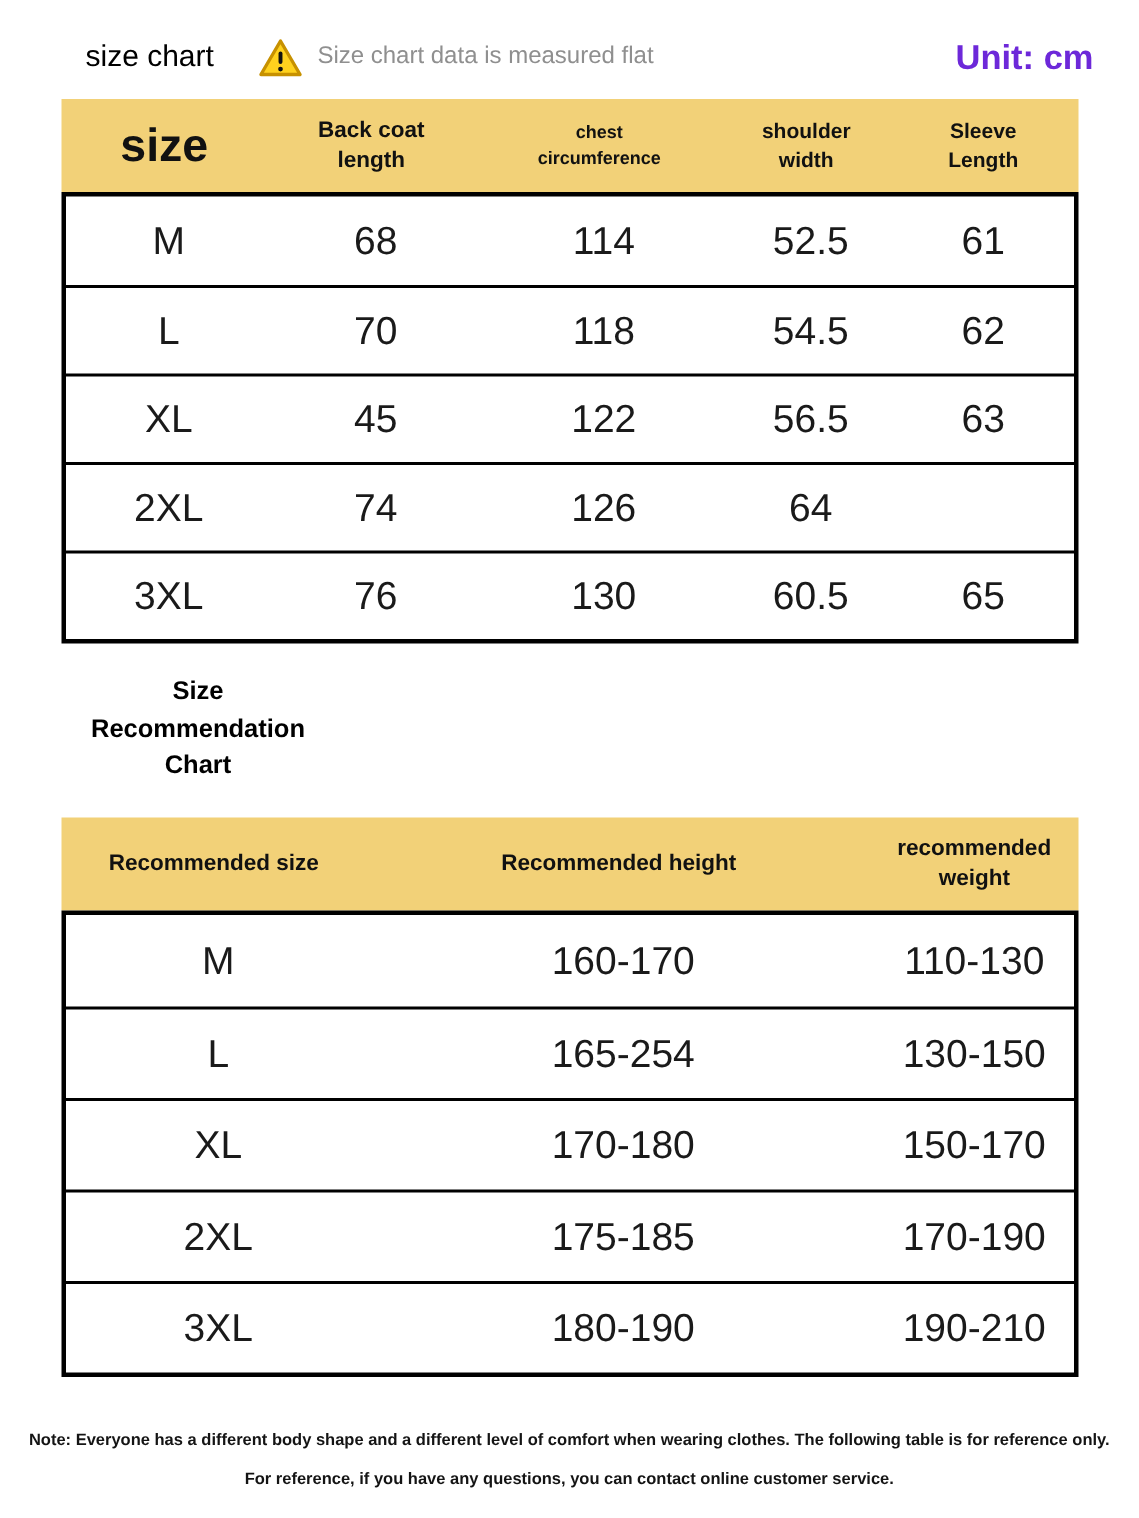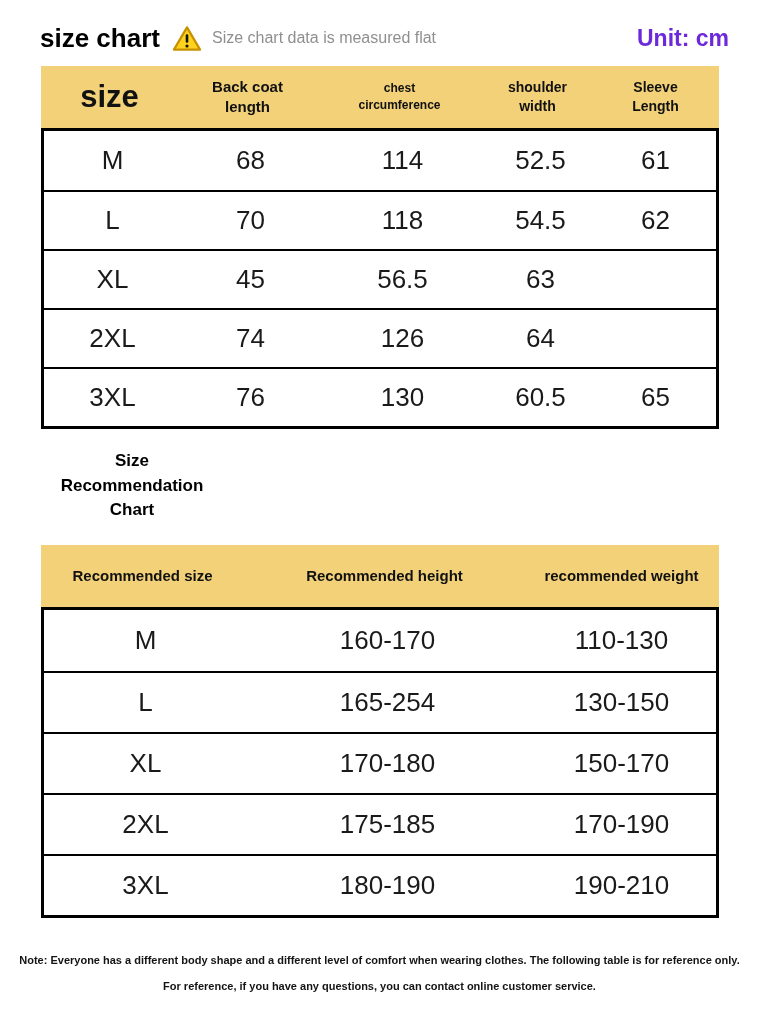--- a/index.html
+++ b/index.html
@@ -11,35 +11,35 @@
     font-family: "Liberation Sans", sans-serif;
     color: #111;
     overflow: hidden;
   }
   
   .top {
     display: flex; align-items: center;
     padding: 32px 30px 0 40px;
     height: 44px;
   }
-  .title { font-size: 26px; font-weight: 700; margin: 0; color: #000; white-space: nowrap; }
+  .title { font-size: 20px; font-weight: 400; margin: 17px; color: #000; white-space: nowrap; }
   .warn { display: flex; align-items: center; margin: 0 10px 0 12px; }
   .subtitle { font-size: 16px; color: #8f8f8f; white-space: nowrap; }
   .unit { margin-left: auto; font-size: 23px; font-weight: 700; color: #6d28d9; white-space: nowrap; }
 
   
   .tbl { width: 678px; margin: 22px auto 0 auto; }
   .thead {
     display: grid; height: 62px;
     align-items: center; text-align: center;
     background: var(--accent);
     font-weight: 700;
   }
   .cols1 { grid-template-columns: 138px 138px 166px 110px 1fr; }
-  .cols2 { grid-template-columns: 204px 280px 1fr; }
+  .cols2 { grid-template-columns: 204px 280px 1fr; gap: 28px; }
   .th { font-size: 14px; line-height: 1.35; }
   .th .wrap { display: inline-block; }
   .th-size { font-size: 31px; font-weight: 700; }
   .th-back .wrap { max-width: 80px; font-size: 15px; }
   .th-chest .wrap { max-width: 100px; font-size: 12px; }
   .th-shoulder .wrap { max-width: 70px; }
   .th-sleeve .wrap { max-width: 60px; }
   .rec .th { font-size: 15px; }
 
   .tbody { border: 3px solid #000; }
@@ -100,20 +100,21 @@
       <div class="trow cols1">
         <div class="td">L</div>
         <div class="td">70</div>
         <div class="td">118</div>
         <div class="td">54.5</div>
         <div class="td">62</div>
       </div>
       <div class="trow cols1">
         <div class="td">XL</div>
         <div class="td">45</div>
+        <div class="td">122</div>
         <div class="td">56.5</div>
         <div class="td">63</div>
       </div>
       <div class="trow cols1">
         <div class="td">2XL</div>
         <div class="td">74</div>
         <div class="td">126</div>
         <div class="td">64</div>
       </div>
       <div class="trow cols1">

